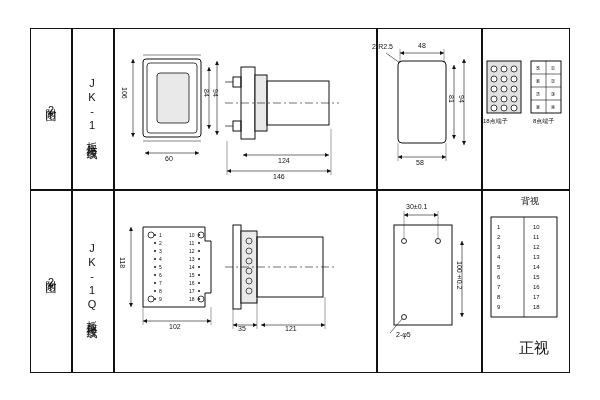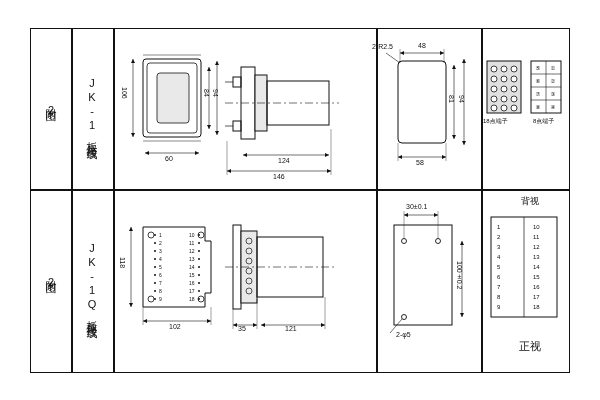--- a/index.html
+++ b/index.html
@@ -336,16 +336,16 @@
           <text x="52" y="50">11</text>
           <text x="52" y="60">12</text>
         <text x="52" y="70">13</text>
           <text x="52" y="80">14</text>
           <text x="52" y="90">15</text>
         <text x="52" y="100">16</text>
           <text x="52" y="110">17</text>
           <text x="52" y="120">18</text>
       </g>
     </svg>
-    <div class="lbl" style="left:38px;top:150px;font-size:11px;">正视</div>
+    <div class="lbl" style="left:38px;top:150px;font-size:15px;">正视</div>
   </div>
 
 </div>
 
 </body></html>

